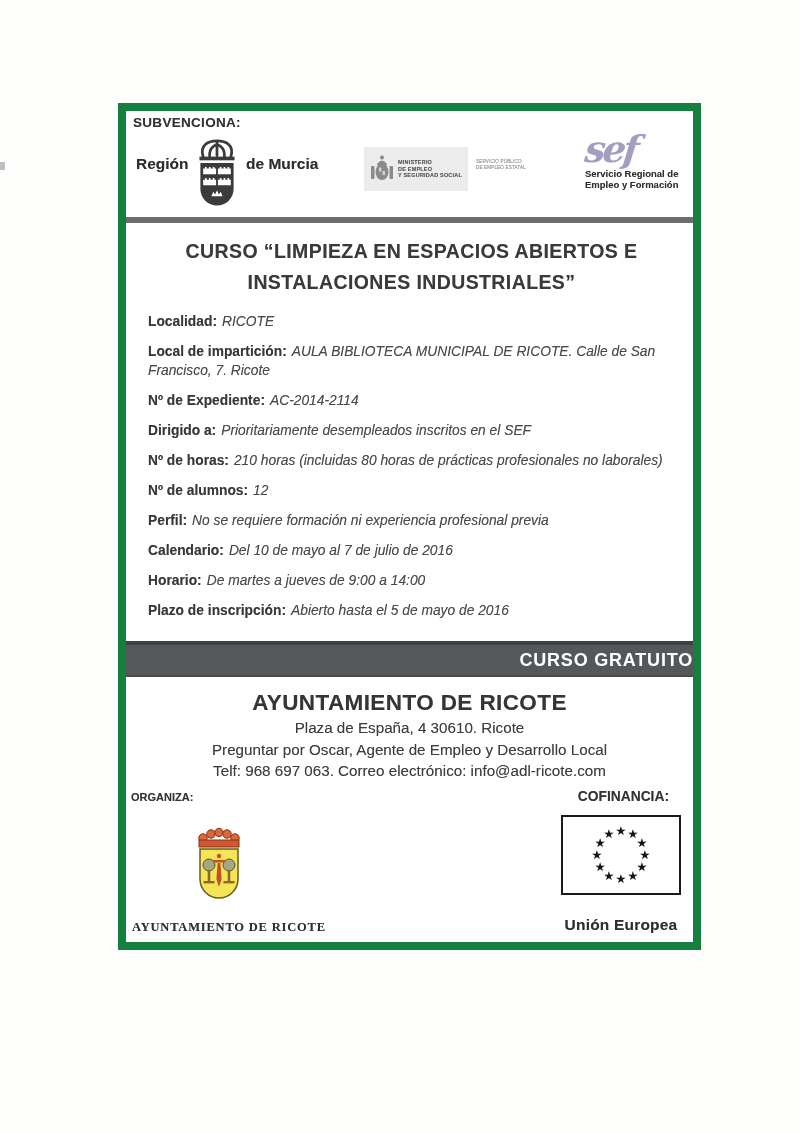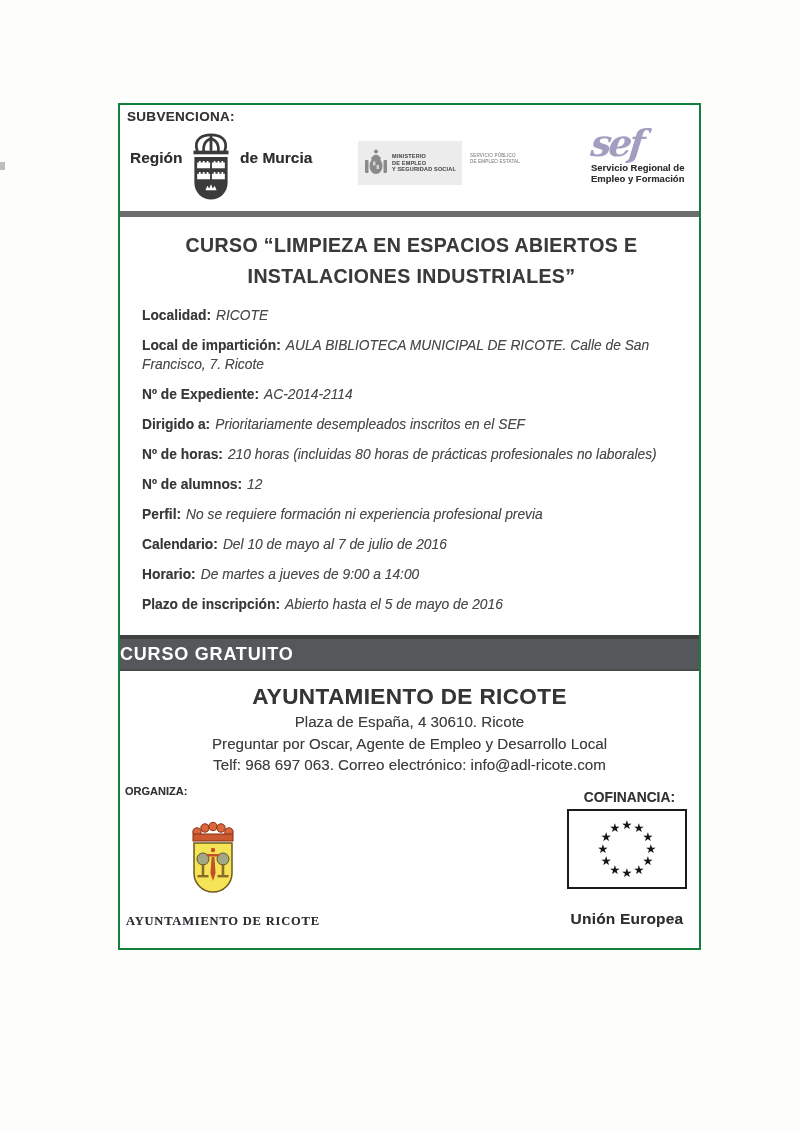--- a/index.html
+++ b/index.html
@@ -17,21 +17,21 @@
     background:#fdfdfc;
     font-family:"Liberation Sans", sans-serif;
     color:var(--text-dark);
     position:relative;
     overflow:hidden;
   }
   .scan-mark{position:absolute;left:0;top:162px;width:5px;height:8px;background:#9c9c9c;opacity:.65;}
 
   .doc{
     position:absolute;left:118px;top:103px;width:583px;height:847px;
-    border:2px solid #15803d;background:#fff;
+    border:8px solid #15803d;background:#fff;
     text-shadow:0 0 .5px rgba(70,70,70,.45);
   }
 
   
   .topbox{position:relative;height:106px;background:#fff;}
   .subvenciona{position:absolute;left:7px;top:4px;font-size:13.5px;font-weight:bold;letter-spacing:.3px;color:#333;}
 
   .murcia{position:absolute;left:10px;top:24px;width:190px;height:82px;}
   .murcia .txt{position:absolute;top:20px;font-size:15.5px;font-weight:bold;color:#2e2e2e;}
   .murcia .txt.left{left:0;}
@@ -62,32 +62,32 @@
   }
   .fields{margin-top:14px;}
   .field-row{font-size:13.8px;line-height:19px;margin-bottom:11px;color:#3d3d3d;}
   .field-label{font-weight:bold;margin-right:5px;color:#383838;}
   .field-value{font-style:italic;color:#4a4a4a;}
 
   
   .banner{
     height:36px;background:var(--banner-gray);
     border-top:4px solid #3f4241;border-bottom:2px solid #484b4a;
-    display:flex;align-items:center;justify-content:flex-start;
+    display:flex;align-items:center;justify-content:flex-end;
   }
   .banner-text{color:#fff;font-size:18px;font-weight:bold;letter-spacing:.8px;text-shadow:none;}
 
   
   .bottombox{position:relative;height:211px;background:#fff;}
   .contact{padding-top:12px;text-align:center;}
   .contact-name{font-size:22.5px;font-weight:bold;letter-spacing:.4px;color:#353535;line-height:27px;}
   .contact-line{font-size:15.2px;line-height:19.5px;color:#3d3d3d;margin-top:2px;}
 
   .organiza{position:absolute;left:5px;top:114px;font-size:11px;font-weight:bold;color:#333;}
-  .cofinancia{position:absolute;right:24px;top:119px;font-size:13.8px;font-weight:bold;color:#333;}
+  .cofinancia{position:absolute;right:24px;top:112px;font-size:13.8px;font-weight:bold;color:#333;}
 
   .crest{position:absolute;left:62px;top:146px;}
   .crest-caption{
     position:absolute;left:6px;top:243px;
     font-family:"Liberation Serif", serif;font-size:12.5px;font-weight:bold;
     letter-spacing:.8px;color:#2e2e34;
   }
 
   .eu-block{position:absolute;right:12px;top:138px;width:120px;text-align:center;}
   .eu-flag{width:120px;height:80px;border:2px solid #1a1a1a;background:#fff;}

